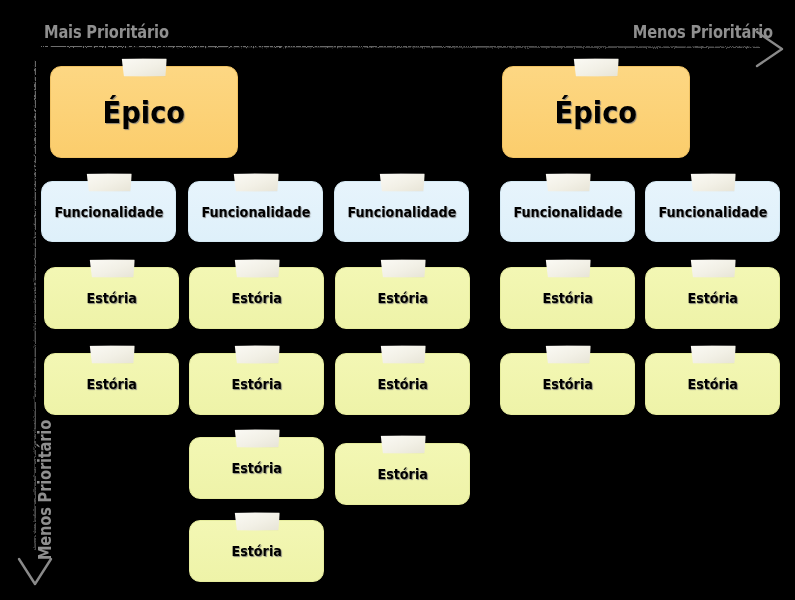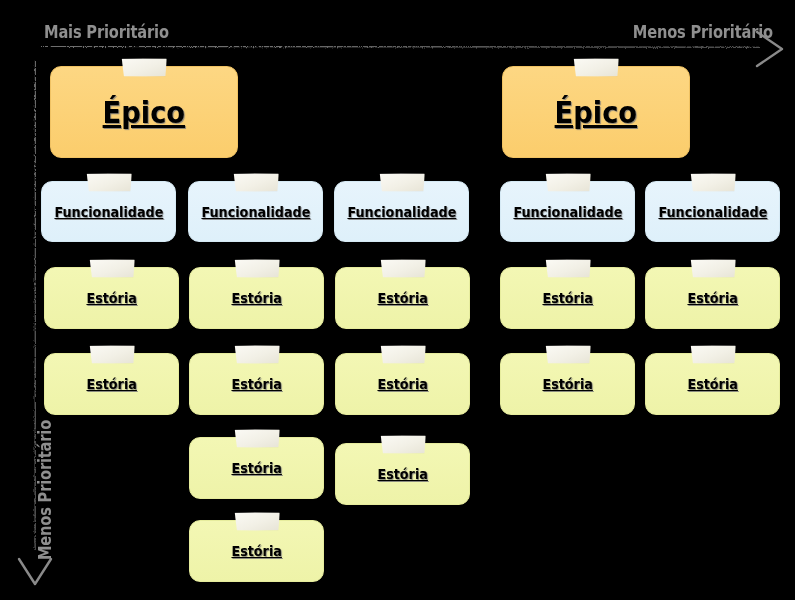--- a/index.html
+++ b/index.html
@@ -64,21 +64,20 @@
 
   
   .card {
     position: absolute;
     border-radius: 11px;
     box-sizing: border-box;
     display: flex;
     align-items: center;
     justify-content: center;
     box-shadow: 2px 3px 4px rgba(0,0,0,0.20);
-    text-decoration: underline;
   }
   .card .card-text {
     position: relative;
     z-index: 3;
     color: #000000;
     font-weight: bold;
     font-family: "DejaVu Sans", "Liberation Sans", sans-serif;
     text-align: center;
     white-space: nowrap;
     transform: scaleX(0.88);

